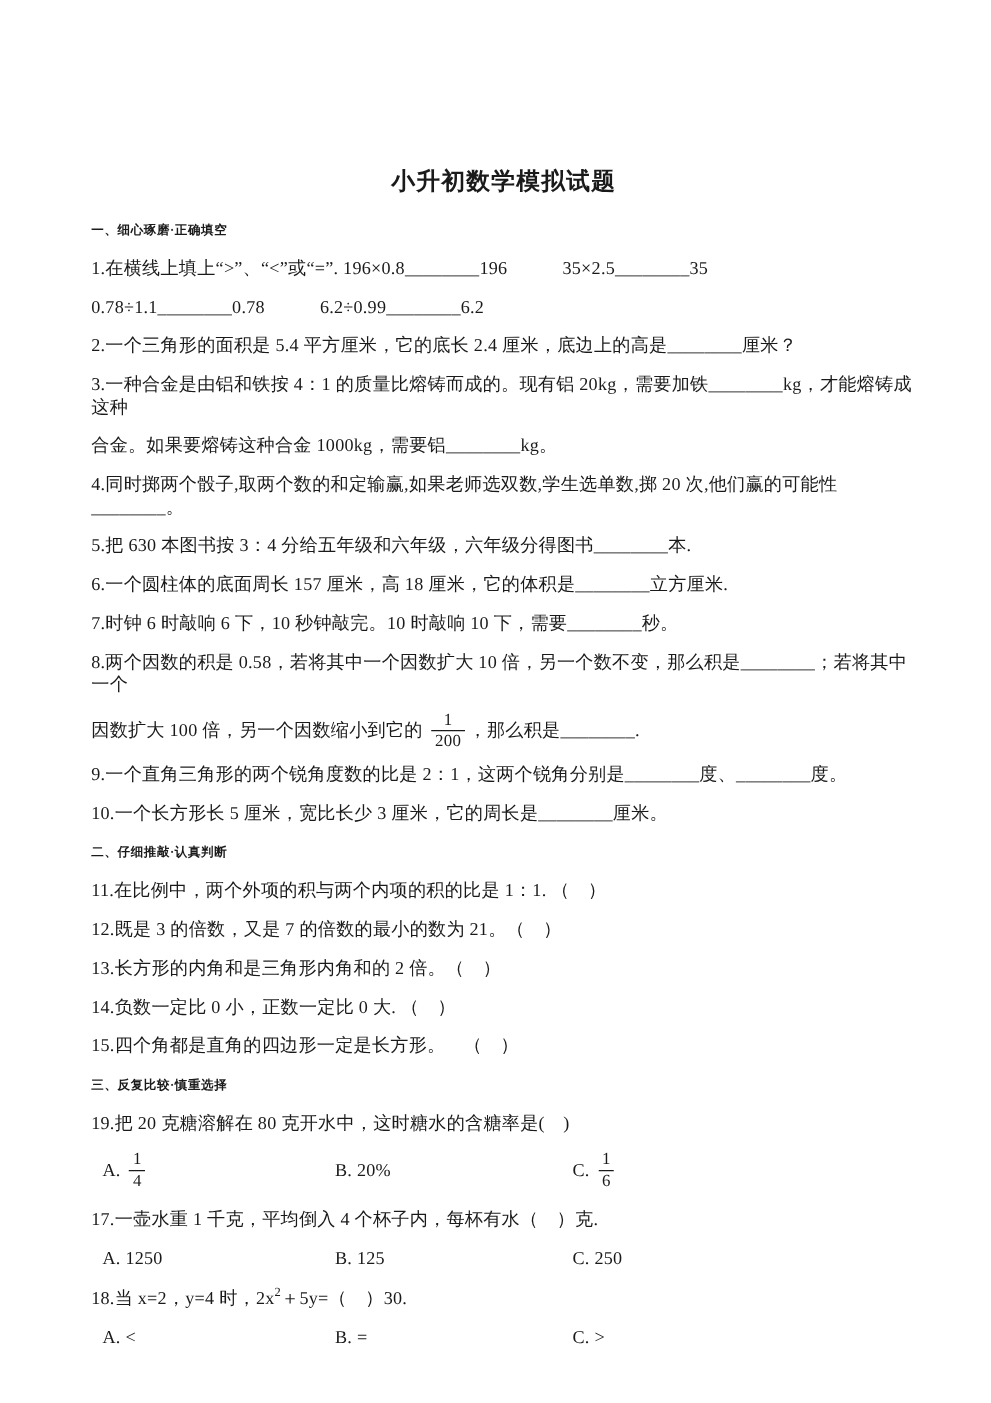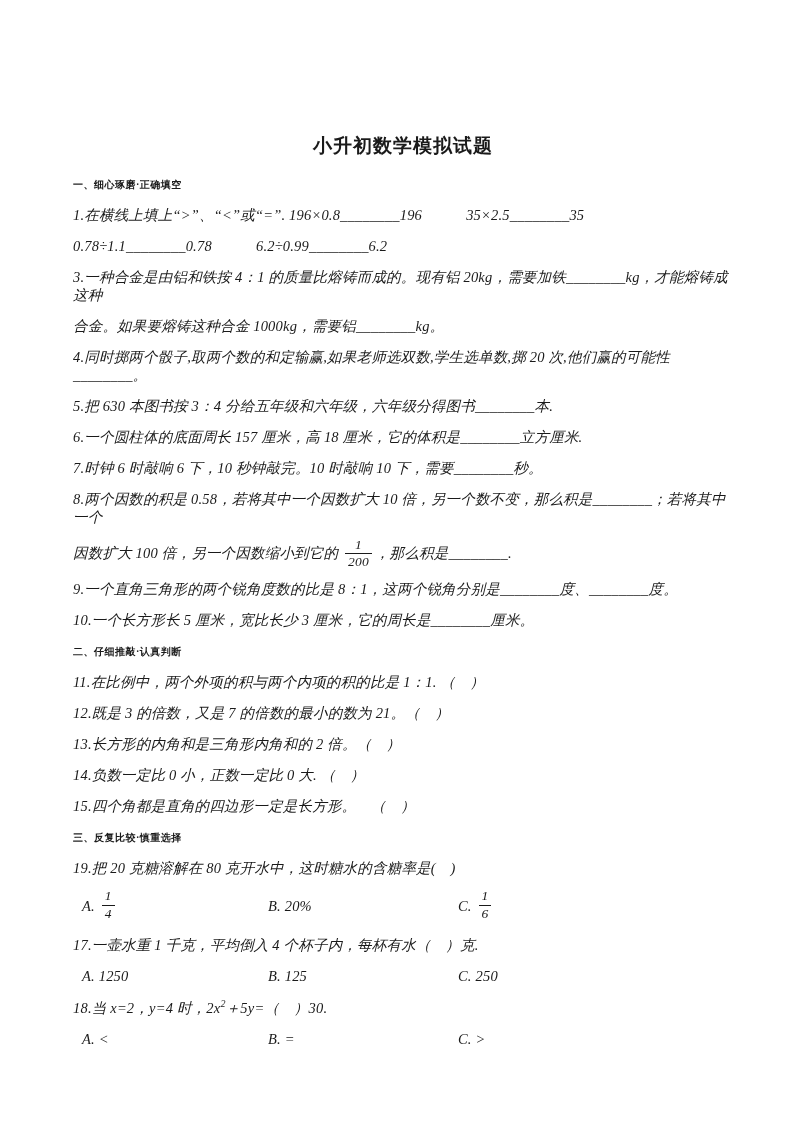--- a/index.html
+++ b/index.html
@@ -34,21 +34,20 @@
     line-height: 19px;
     margin: 1px 0 12px 0;
     letter-spacing: 0.5px;
   }
   .q-line {
     font-size: 14.5px;
     line-height: 18px;
     margin: 0 0 13px 0;
     white-space: pre-wrap;
     letter-spacing: 0.2px;
-    font-style: italic;
   }
   .q-line.has-frac {
     margin-bottom: 10px;
   }
   .frac {
     display: inline-flex;
     flex-direction: column;
     vertical-align: middle;
     text-align: center;
     font-size: 13.5px;
@@ -85,29 +84,30 @@
 </style>
 </head>
 <body>
 
 <div class="doc">
   <h1 class="title">小升初数学模拟试题</h1>
   <div>
       <div class="section-heading">一、细心琢磨·正确填空</div>
       <div class="q-line"><span>1.在横线上填上“&gt;”、“&lt;”或“=”. 196×0.8________196　　　35×2.5________35</span></div>
       <div class="q-line"><span>0.78÷1.1________0.78　　　6.2÷0.99________6.2</span></div>
+      <div class="q-line"><span>2.一个三角形的面积是 5.4 平方厘米，它的底长 2.4 厘米，底边上的高是________厘米？</span></div>
       <div class="q-line"><span>3.一种合金是由铝和铁按 4：1 的质量比熔铸而成的。现有铝 20kg，需要加铁________kg，才能熔铸成这种</span></div>
       <div class="q-line"><span>合金。如果要熔铸这种合金 1000kg，需要铝________kg。</span></div>
       <div class="q-line"><span>4.同时掷两个骰子,取两个数的和定输赢,如果老师选双数,学生选单数,掷 20 次,他们赢的可能性________。</span></div>
       <div class="q-line"><span>5.把 630 本图书按 3：4 分给五年级和六年级，六年级分得图书________本.</span></div>
       <div class="q-line"><span>6.一个圆柱体的底面周长 157 厘米，高 18 厘米，它的体积是________立方厘米.</span></div>
       <div class="q-line"><span>7.时钟 6 时敲响 6 下，10 秒钟敲完。10 时敲响 10 下，需要________秒。</span></div>
       <div class="q-line"><span>8.两个因数的积是 0.58，若将其中一个因数扩大 10 倍，另一个数不变，那么积是________；若将其中一个</span></div>
       <div class="q-line has-frac"><span>因数扩大 100 倍，另一个因数缩小到它的 </span><span class="frac"><span class="num">1</span><span class="den">200</span></span><span>，那么积是________.</span></div>
-      <div class="q-line"><span>9.一个直角三角形的两个锐角度数的比是 8：1，这两个锐角分别是________度、________度。</span></div>
+      <div class="q-line"><span>9.一个直角三角形的两个锐角度数的比是 2：1，这两个锐角分别是________度、________度。</span></div>
       <div class="q-line"><span>10.一个长方形长 5 厘米，宽比长少 3 厘米，它的周长是________厘米。</span></div>
       <div class="section-heading">二、仔细推敲·认真判断</div>
       <div class="q-line"><span>11.在比例中，两个外项的积与两个内项的积的比是 1：1. （　）</span></div>
       <div class="q-line"><span>12.既是 3 的倍数，又是 7 的倍数的最小的数为 21。（　）</span></div>
       <div class="q-line"><span>13.长方形的内角和是三角形内角和的 2 倍。（　）</span></div>
       <div class="q-line"><span>14.负数一定比 0 小，正数一定比 0 大. （　）</span></div>
       <div class="q-line"><span>15.四个角都是直角的四边形一定是长方形。　（　）</span></div>
       <div class="section-heading">三、反复比较·慎重选择</div>
       <div class="q-line"><span>19.把 20 克糖溶解在 80 克开水中，这时糖水的含糖率是(　)</span></div>
       <div class="q-line options-row"><span class="opt-cell c0"><span>A. </span><span class="frac"><span class="num">1</span><span class="den">4</span></span></span><span class="opt-cell c1"><span>B. 20%</span></span><span class="opt-cell c2"><span>C. </span><span class="frac"><span class="num">1</span><span class="den">6</span></span></span></div>

